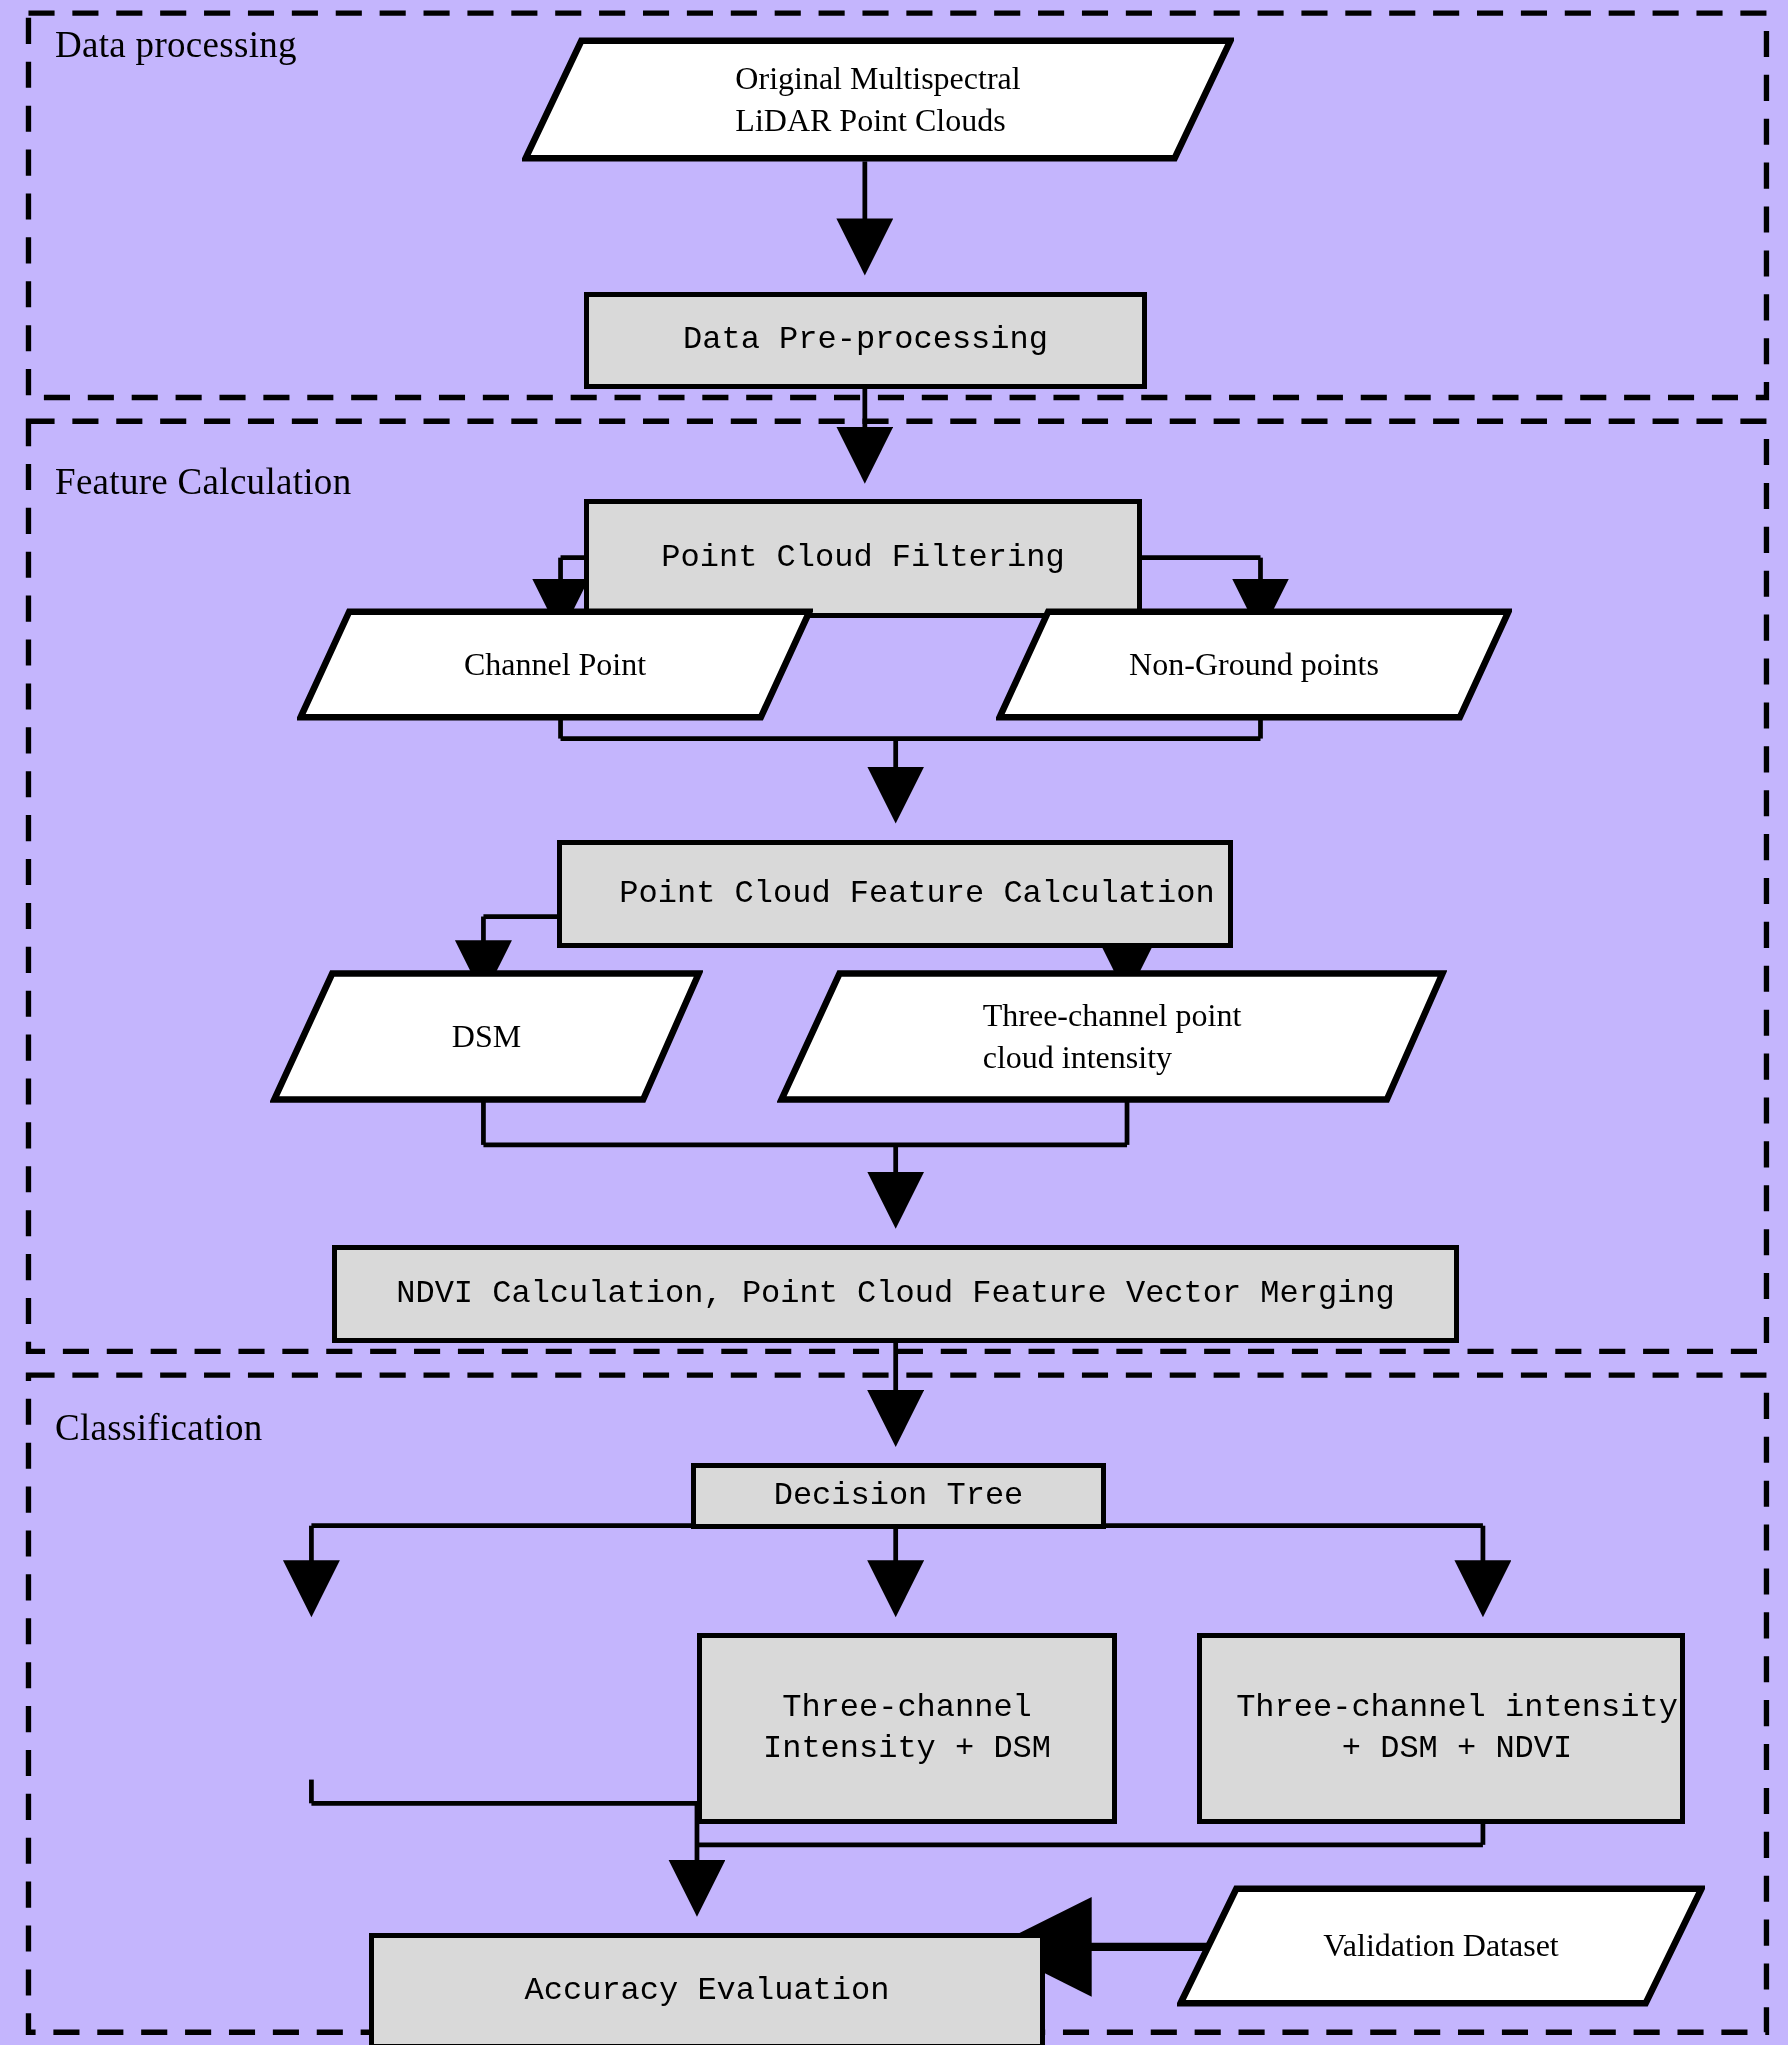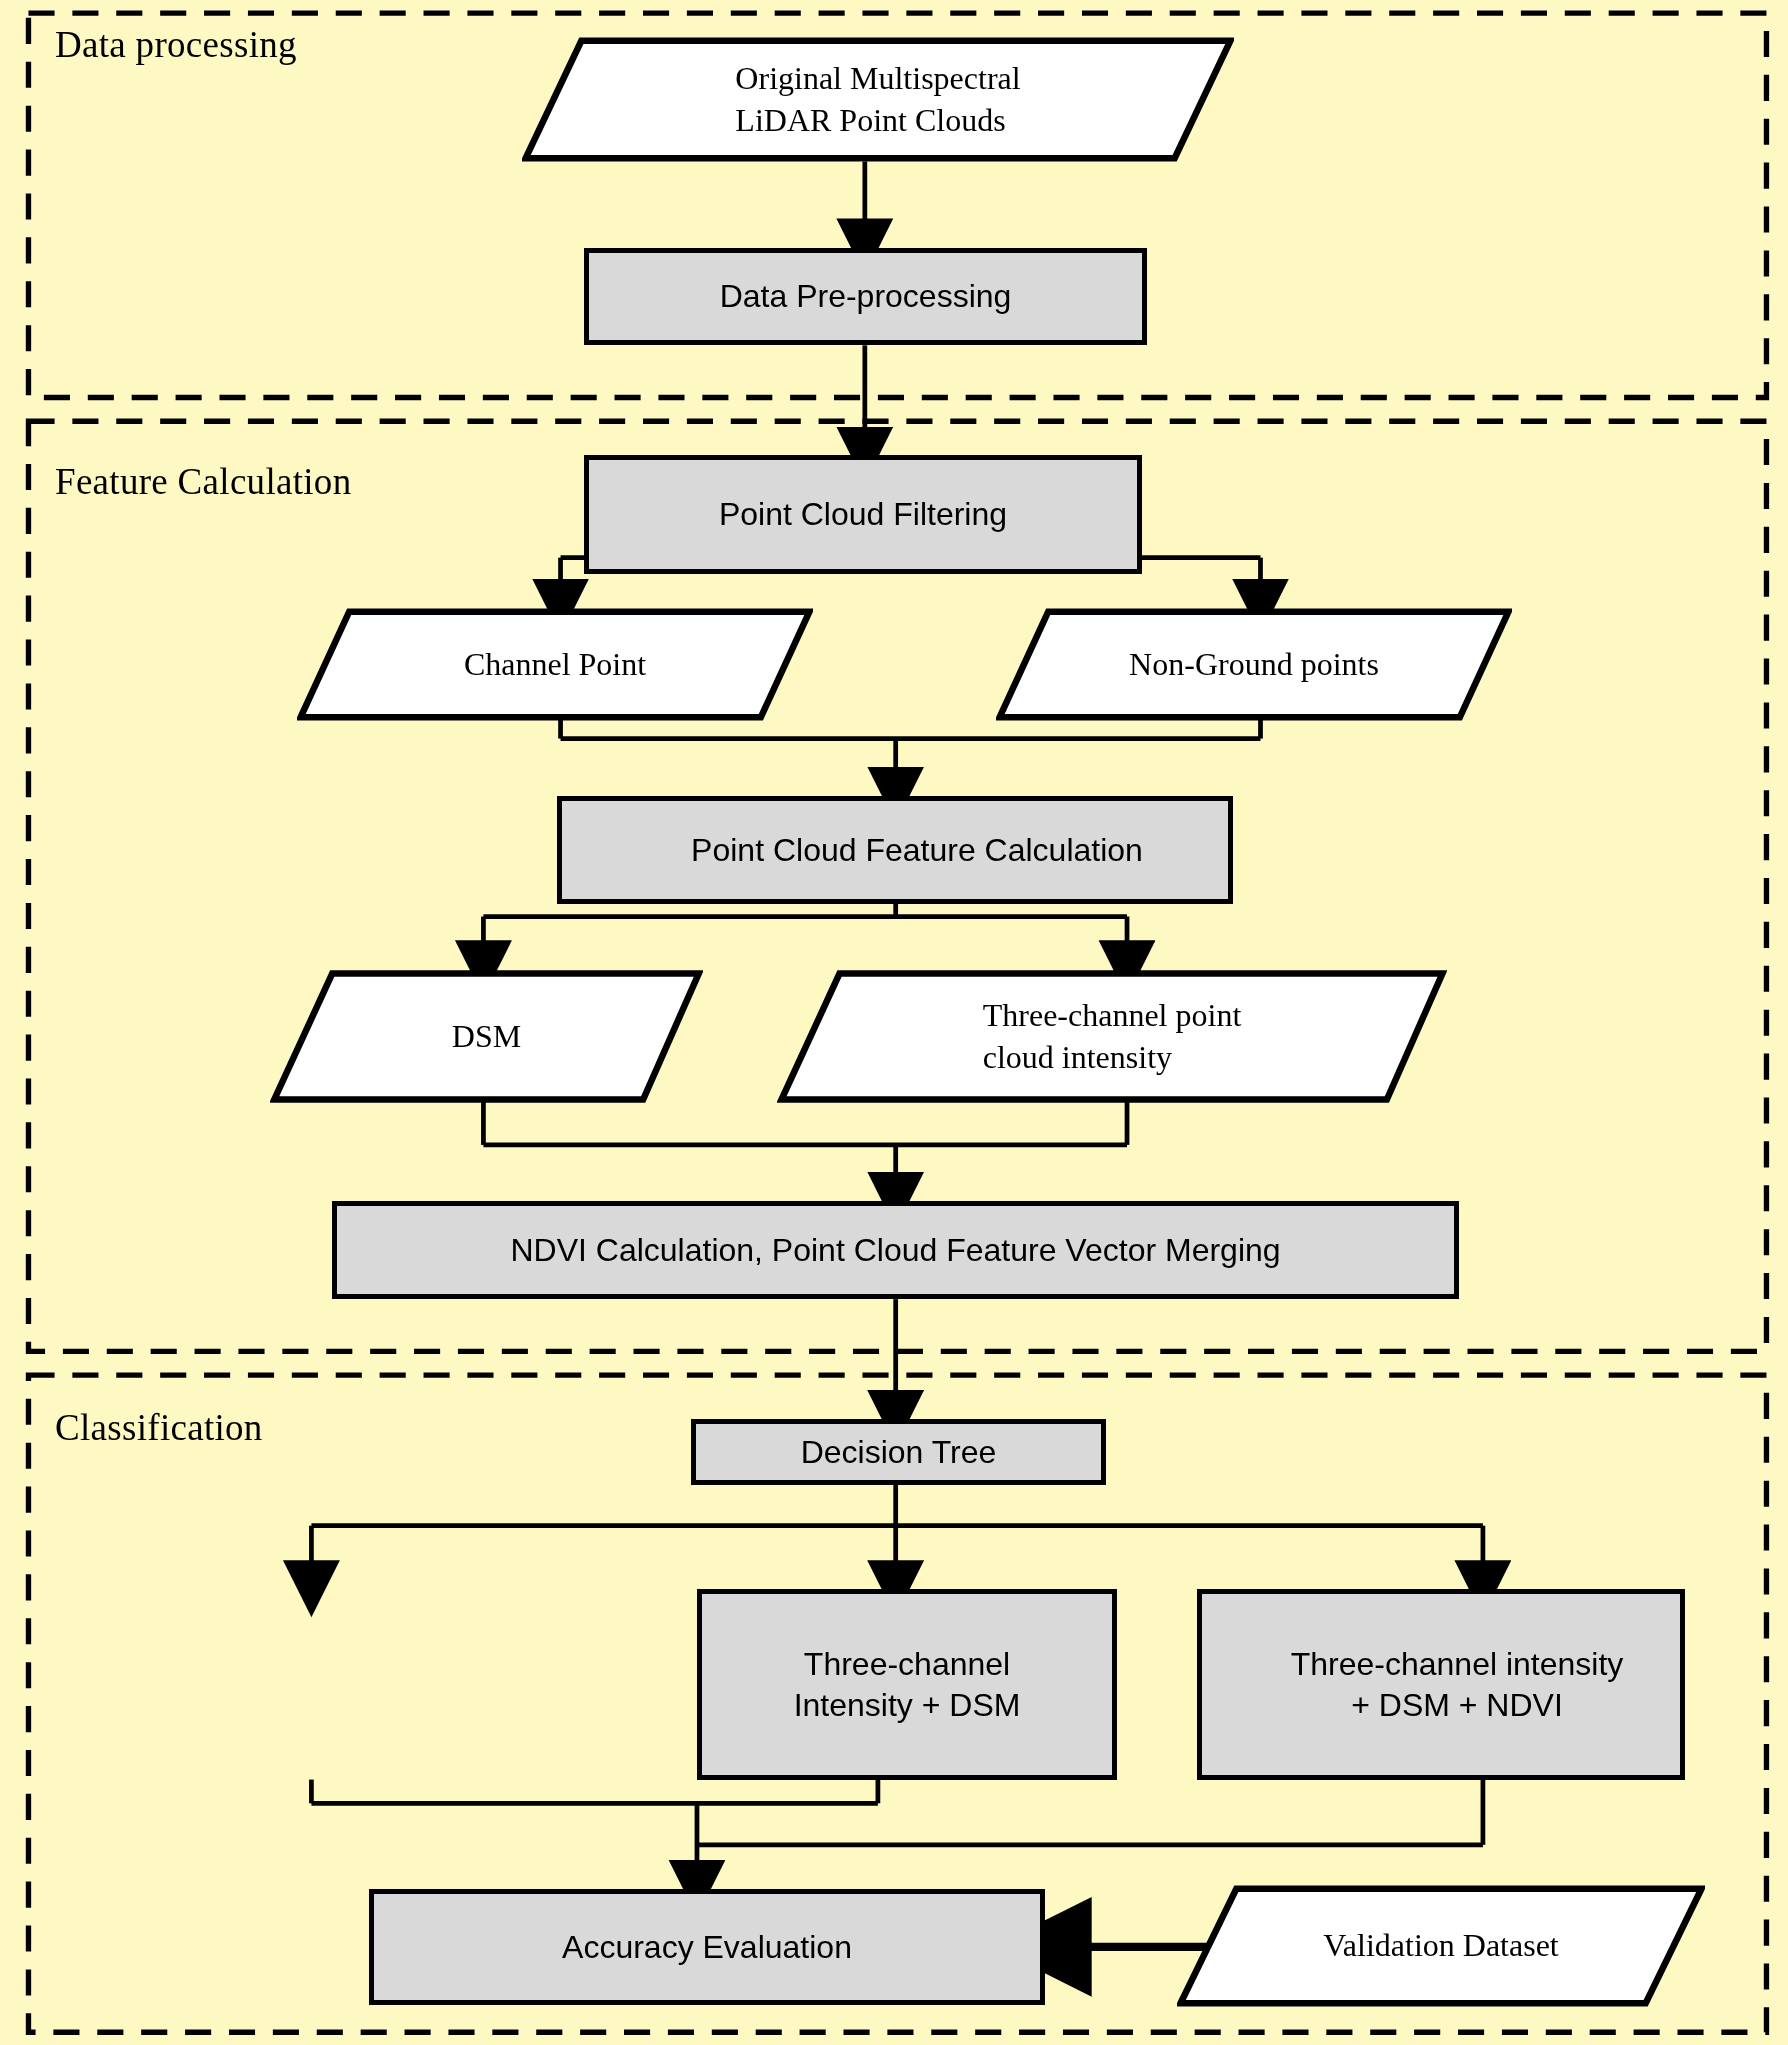--- a/index.html
+++ b/index.html
@@ -1,42 +1,43 @@
 <!DOCTYPE html>
 <html style="font-size:9.5px"><head>
 <meta charset="utf-8">
 <style>
   html,body{margin:0;padding:0;background:#ffffff;}
   body{font-family:"Liberation Serif", serif;}
   #stage{
     position:relative;
     width:1789px;
     height:2046px;
-    background:#fef9c3;
+    background:#c4b5fd;
     overflow:hidden;
   }
   svg#flow{position:absolute;left:0;top:0;width:1789px;height:2046px;}
   .sec-title{
     position:absolute;
     font-family:"Liberation Serif", serif;
     font-size:37px;
     color:#000;
     white-space:nowrap;
     letter-spacing:0.3px;
   }
   .node{
     position:absolute;
     display:flex;
     align-items:center;
     justify-content:center;
     text-align:center;
-    font-family:Liberation Sans, sans-serif;
+    font-family:Liberation Mono, monospace;
     color:#000;
     line-height:1.28;
     box-sizing:border-box;
+    margin-top:44px;
   }
   .proc{
     background:#d9d9d9;
     border:5.3px solid #000;
     font-size:32px;
   }
   .para-wrap{position:absolute;}
   .para-label{
     position:absolute;
     left:0;top:0;width:100%;height:100%;

